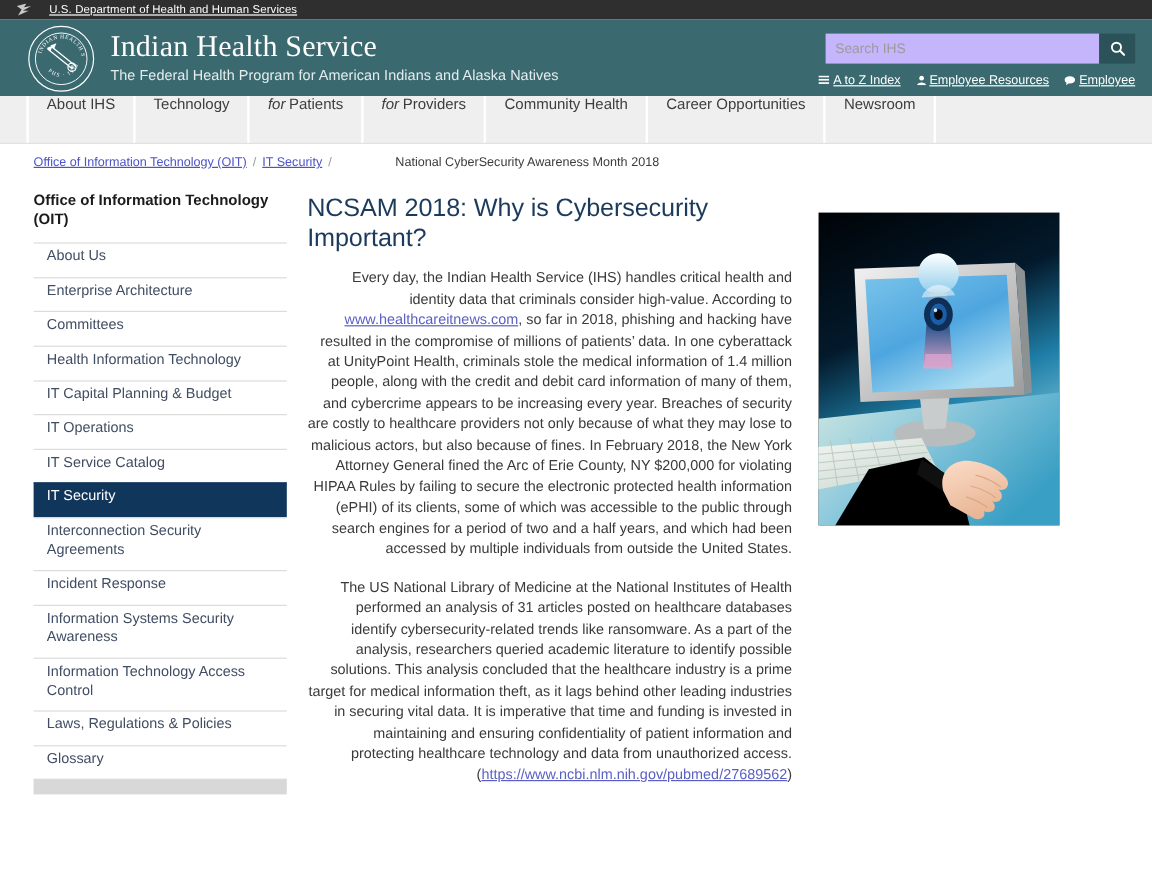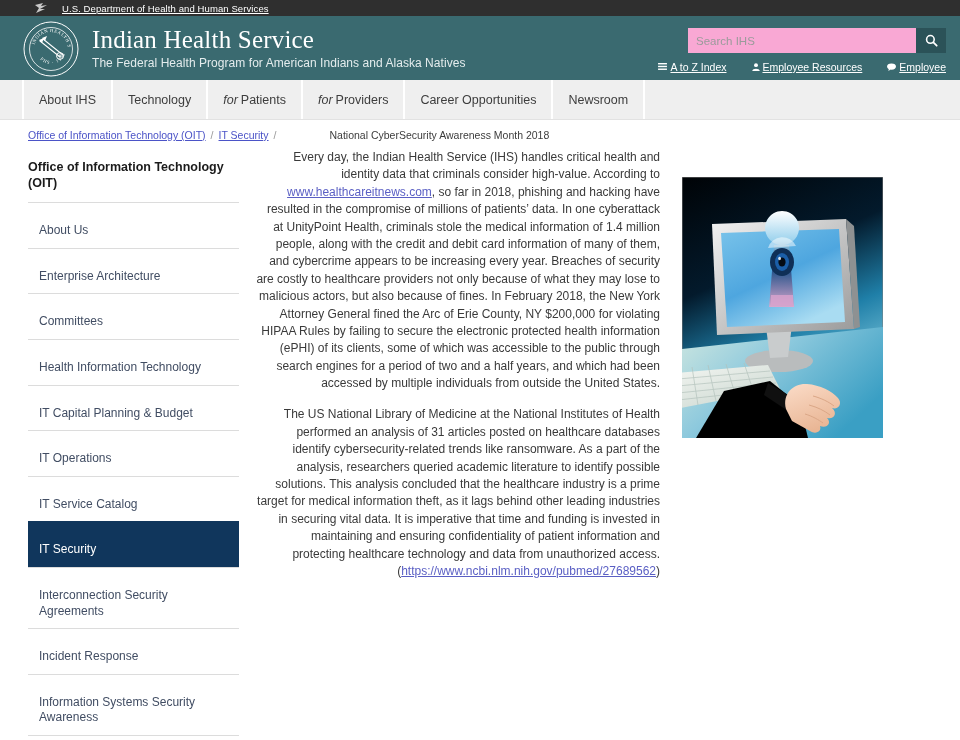--- a/index.html
+++ b/index.html
@@ -11,21 +11,21 @@
     font-family:"Liberation Sans", sans-serif;
     font-size:13px;
     color:#333333;
     overflow:hidden;
   }
 
   
   .hhs-bar {
     height:16px; background:#2f2f2f;
     display:flex; align-items:center;
-    padding-left:40px;
+    padding-left:19px;
   }
   .hhs-flag { width:16px; height:11px; margin-right:6px; flex:0 0 auto; position:relative; left:-6px;}
   .hhs-link {
     color:#ffffff; font-size:9.5px; text-decoration:underline;
     letter-spacing:0.1px; white-space:nowrap;
   }
 
   
   .masthead {
     height:64px; background:#3a6a70;
@@ -41,48 +41,48 @@
     font-size:25px; color:#ffffff; line-height:1.05;
     letter-spacing:0.2px;
   }
   .brand-sub {
     font-size:12px; color:#e4eced; margin-top:3px; letter-spacing:0.05px;
   }
 
   .utility { position:absolute; right:14px; top:12px; width:258px; }
   .search-row { display:flex; height:25px; }
   .search-input {
-    flex:1 1 auto; border:0; outline:0; background:#f9a8d4;
+    flex:1 1 auto; border:0; outline:0; background:#c4b5fd;
     padding:0 8px; font-size:11.5px; color:#555;
     font-family:"Liberation Sans", sans-serif;
   }
   .search-input::placeholder { color:#9b9b9b; }
   .search-btn {
     width:30px; background:#2b5258; border:0; cursor:pointer;
     display:flex; align-items:center; justify-content:center;
   }
   .util-links {
     margin-top:8px; display:flex; justify-content:flex-end;
-    gap:25px; align-items:center;
+    gap:13px; align-items:center;
   }
   .util-link {
     color:#ffffff; font-size:10.5px; text-decoration:underline;
     display:flex; align-items:center; gap:3px; white-space:nowrap; cursor:pointer;
   }
   .util-ico { font-size:9px; line-height:1; text-decoration:none; display:inline-block; }
 
   
   .mainnav {
     height:40px; background:#efefef;
     display:flex; align-items:stretch;
     border-bottom:1px solid #e2e2e2;
   }
   .mainnav .spacer { width:22px; }
   .navitem {
-    display:flex; align-items:center; padding:0 15px;
+    display:flex; padding:0 15px;
     font-size:12.5px; color:#3d3d3d; cursor:pointer;
     border-right:2px solid #ffffff;
     white-space:nowrap;
   }
   .navitem:first-of-type { border-left:2px solid #ffffff; }
   .navitem i { font-style:italic; margin-right:3px; }
 
   
   .breadcrumb {
     padding:9px 0 8px 28px; font-size:10.5px; color:#4a4a4a;
@@ -97,21 +97,21 @@
 
   
   .sidebar { width:211px; flex:0 0 auto; }
   .side-head {
     font-size:12.5px; font-weight:bold; color:#1b1b1b;
     padding:11px 10px 11px 0; line-height:1.25;
   }
   .side-list { list-style:none; margin:0; padding:0; }
   .side-item {
     border-top:1px solid #dcdcdc;
-    padding:20px 10px 9px 11px;
+    padding:3px 10px 9px 11px;
     font-size:12px; color:#414d63; cursor:pointer; line-height:1.3;
   }
   .side-item.active {
     background:#10365c; color:#ffffff;
     border-top-color:#10365c;
   }
   .side-item.current {
     background:#d8d8d8; color:#2f2f2f;
   }
 
@@ -234,20 +234,23 @@
   </div>
   <div class="navitem">
     <i>for</i>
     <span>Patients</span>
   </div>
   <div class="navitem">
     <i>for</i>
     <span>Providers</span>
   </div>
   <div class="navitem">
+    <span>Community Health</span>
+  </div>
+  <div class="navitem">
     <span>Career Opportunities</span>
   </div>
   <div class="navitem">
     <span>Newsroom</span>
   </div>
 </nav>
 
 <div class="breadcrumb">
   <a class="bc-link" href="#">Office of Information Technology (OIT)</a>
   <span class="bc-sep">/</span>
@@ -276,20 +279,21 @@
       <li class="side-item"><span>Laws, Regulations &amp; Policies</span></li>
       <li class="side-item"><span>Glossary</span></li>
       <li class="side-item current"></li>
     </ul>
 
   </aside>
 
   <main class="article">
     <div class="art-inner">
       <div class="art-text">
+        <h1 class="page-title">NCSAM 2018: Why is Cybersecurity Important?</h1>
 
         <p class="para"><span>Every day, the Indian Health Service (IHS) handles critical health and identity data that criminals consider high-value. According to </span><a class="inline-link" href="#">www.healthcareitnews.com</a><span>, so far in 2018, phishing and hacking have resulted in the compromise of millions of patients’ data. In one cyberattack at UnityPoint Health, criminals stole the medical information of 1.4 million people, along with the credit and debit card information of many of them, and cybercrime appears to be increasing every year. Breaches of security are costly to healthcare providers not only because of what they may lose to malicious actors, but also because of fines. In February 2018, the New York Attorney General fined the Arc of Erie County, NY $200,000 for violating HIPAA Rules by failing to secure the electronic protected health information (ePHI) of its clients, some of which was accessible to the public through search engines for a period of two and a half years, and which had been accessed by multiple individuals from outside the United States.</span></p>
 
         <p class="para"><span>The US National Library of Medicine at the National Institutes of Health performed an analysis of 31 articles posted on healthcare databases identify cybersecurity-related trends like ransomware. As a part of the analysis, researchers queried academic literature to identify possible solutions. This analysis concluded that the healthcare industry is a prime target for medical information theft, as it lags behind other leading industries in securing vital data. It is imperative that time and funding is invested in maintaining and ensuring confidentiality of patient information and protecting healthcare technology and data from unauthorized access. (</span><a class="inline-link" href="#">https://www.ncbi.nlm.nih.gov/pubmed/27689562</a><span>)</span></p>
       </div>
 
       <div class="figure">
         <svg viewBox="0 0 201 261" width="201" height="261" aria-hidden="true">
           <defs>
             <linearGradient id="bgGrad" x1="0" y1="0" x2="0.35" y2="1">

